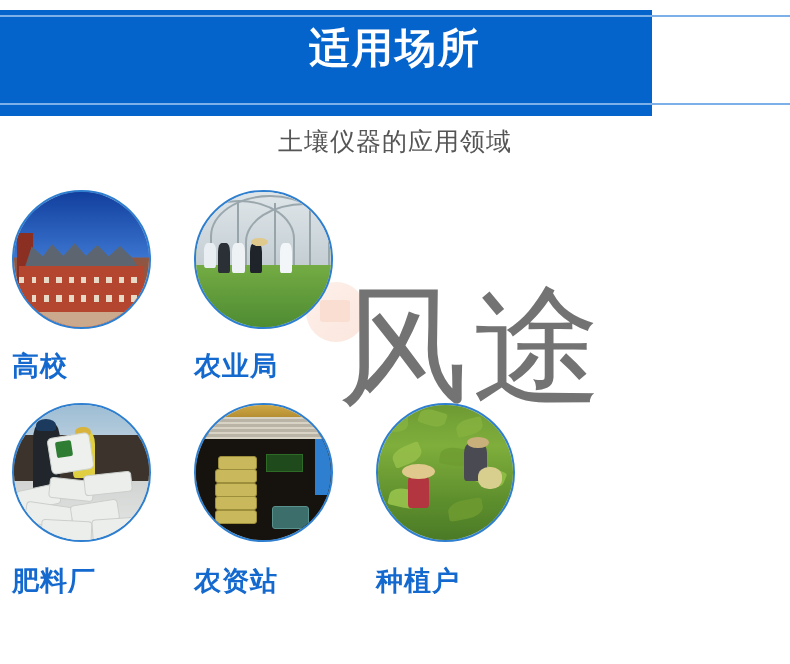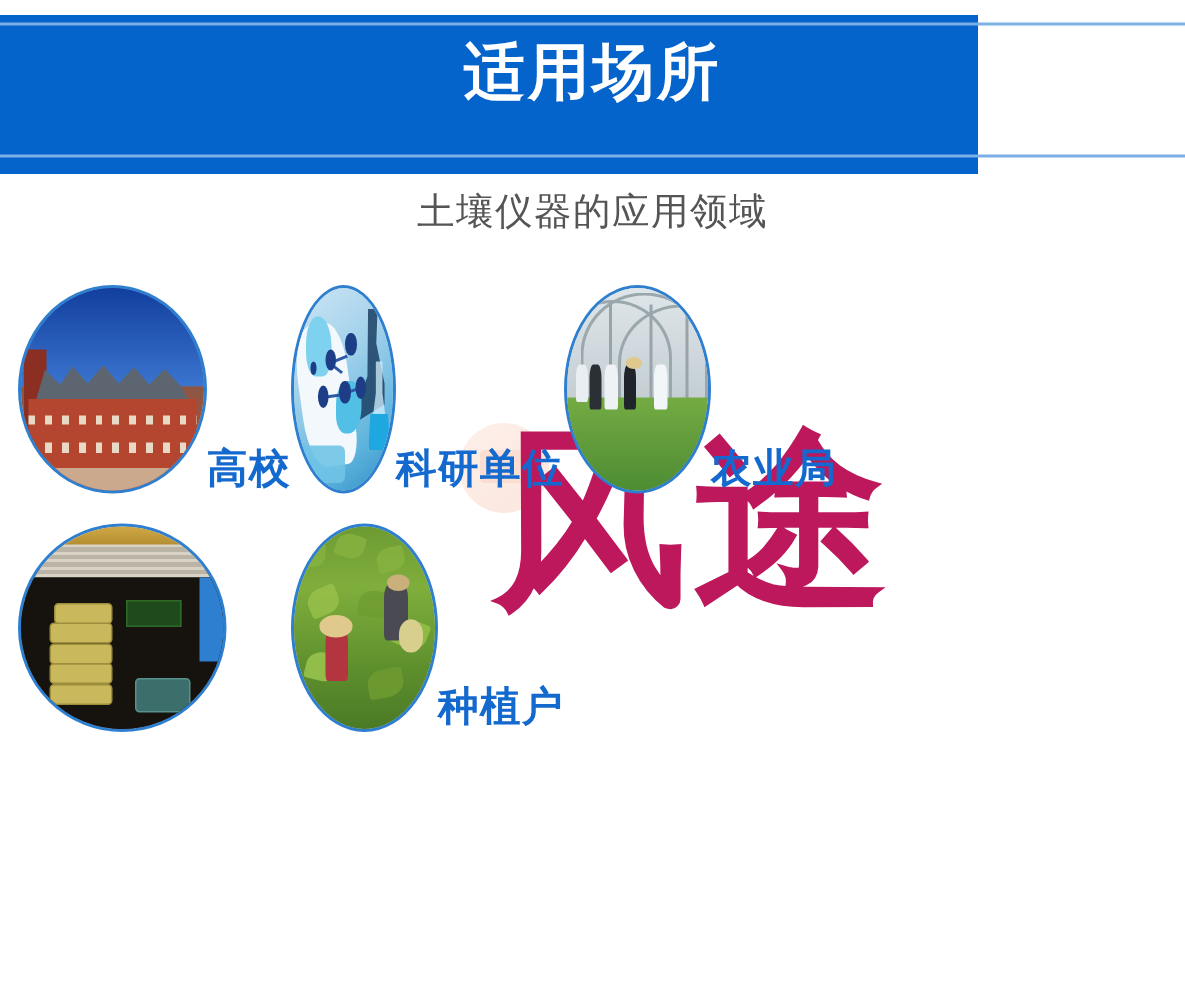--- a/index.html
+++ b/index.html
@@ -84,25 +84,25 @@
     left: 300px;
     top: 258px;
     width: 300px;
     height: 160px;
     pointer-events: none;
     z-index: 1;
     opacity: 1;
   }
   .watermark-text {
     position: absolute;
-    left: 28px;
+    left: 38px;
     top: 18px;
     font-size: 130px;
-    font-weight: bold;
-    color: #be185d;
+    font-weight: normal;
+    color: #737373;
     letter-spacing: 4px;
     line-height: 140px;
     white-space: nowrap;
   }
   .watermark-mark {
     position: absolute;
     left: 6px;
     top: 24px;
     width: 60px;
     height: 60px;
@@ -133,22 +133,22 @@
     width: 790px;
     justify-content: flex-start;
     box-sizing: border-box;
     padding-left: 12px;
   }
   .grid-row.row2 { margin-top: 20px; }
 
   .cell {
     width: 182px;
     display: flex;
-    flex-direction: row;
-    align-items: flex-end;
+    flex-direction: column;
+    align-items: flex-start;
   }
 
   .circle {
     width: 139px;
     height: 139px;
     border-radius: 50%;
     border: 2px solid #2f7fd0;
     box-sizing: border-box;
     overflow: hidden;
     position: relative;
@@ -336,44 +336,20 @@
           <div class="sky"></div>
             <div class="tower"></div>
             <div class="roof"></div>
           <div class="facade"></div>
             <div class="base"></div>
         </div>
       </div>
       <div class="cell-label">高校</div>
     </div>
 
-    <div class="cell">
-      <div class="circle">
-        <div class="art art-research">
-          <div class="scope"></div>
-            <div class="coat"></div>
-            <div class="glove"></div>
-          <div class="glove2"></div>
-            <div class="tray"></div>
-          <div class="flask"></div>
-            <div class="flask-liq"></div>
-          <div class="bond b1"></div>
-            <div class="bond b2"></div>
-            <div class="bond b3"></div>
-            <div class="bond b4"></div>
-          <div class="mol m1"></div>
-            <div class="mol m2"></div>
-            <div class="mol m3"></div>
-          <div class="mol m4"></div>
-            <div class="mol m5"></div>
-            <div class="mol m6"></div>
-        </div>
-      </div>
-      <div class="cell-label">科研单位</div>
-    </div>
 
     <div class="cell">
       <div class="circle">
         <div class="art art-agri">
           <div class="house"></div>
           <div class="arc a1"></div>
             <div class="arc a2"></div>
             <div class="arc a3"></div>
           <div class="post p1"></div>
             <div class="post p2"></div>
@@ -388,38 +364,61 @@
         </div>
       </div>
       <div class="cell-label">农业局</div>
     </div>
 
 
   </div>
 
   <div class="grid-row row2">
 
+    <div class="cell">
+      <div class="circle">
+        <div class="art art-fert">
+          <div class="sky"></div>
+            <div class="dark"></div>
+          <div class="man"></div>
+            <div class="cap"></div>
+          <div class="woman"></div>
+            <div class="scarf"></div>
+          <div class="bag-carry"></div>
+            <div class="bag-logo"></div>
+          <div class="pile g1"></div>
+            <div class="pile g2"></div>
+            <div class="pile g3"></div>
+          <div class="pile g4"></div>
+            <div class="pile g5"></div>
+            <div class="pile g6"></div>
+            <div class="pile g7"></div>
+        </div>
+      </div>
+      <div class="cell-label">肥料厂</div>
+    </div>
 
 
     <div class="cell">
       <div class="circle">
         <div class="art art-store">
           <div class="awning"></div>
             <div class="shutter"></div>
             <div class="door"></div>
           <div class="side"></div>
             <div class="sign"></div>
           <div class="stack s1"></div>
             <div class="stack s2"></div>
             <div class="stack s3"></div>
           <div class="stack s4"></div>
             <div class="stack s5"></div>
           <div class="crate"></div>
         </div>
       </div>
+      <div class="cell-label">农资站</div>
     </div>
 
     <div class="cell">
       <div class="circle">
         <div class="art art-grower">
           <div class="leaf lf1"></div>
             <div class="leaf lf2"></div>
             <div class="leaf lf3"></div>
           <div class="leaf lf4"></div>
             <div class="leaf lf5"></div>

